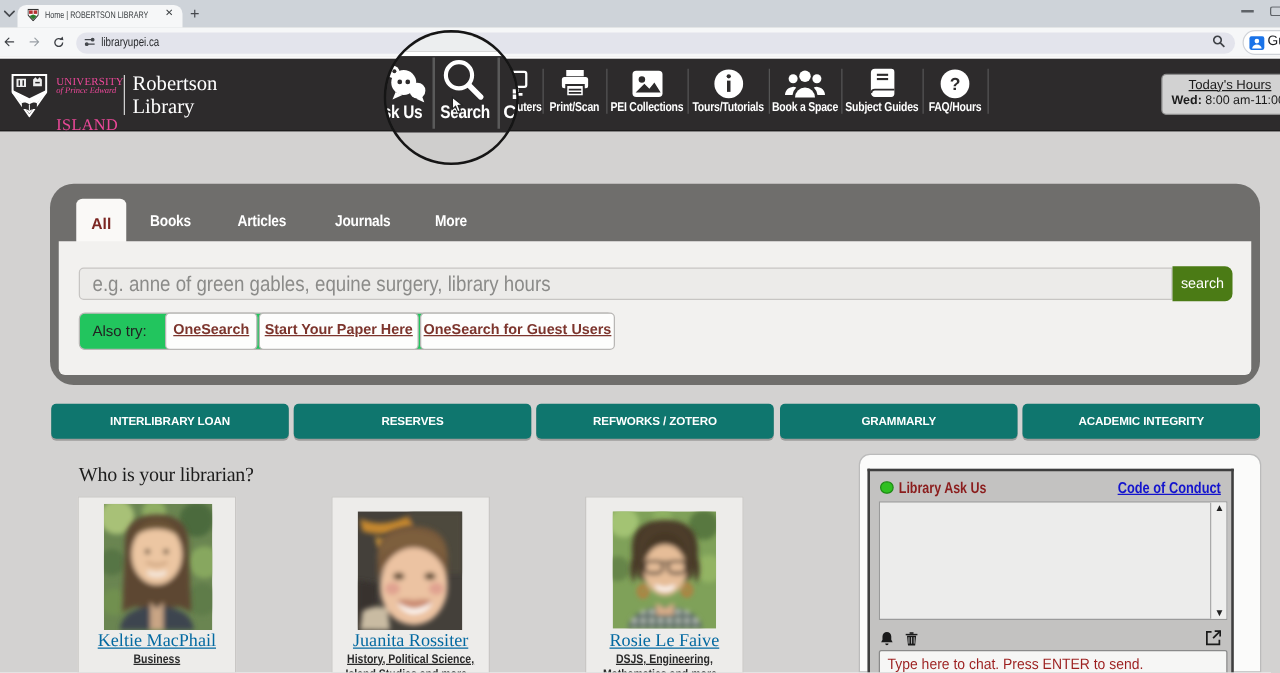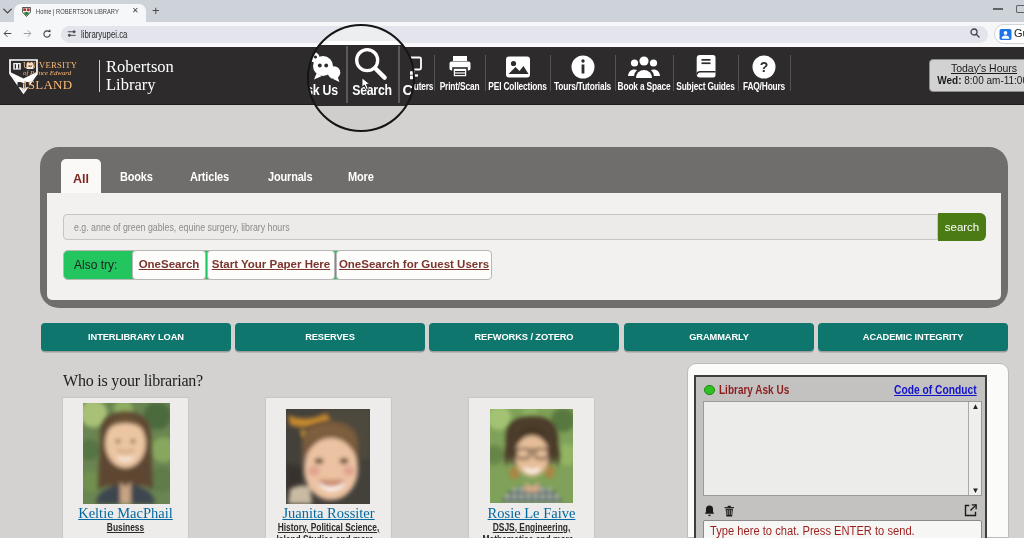--- a/index.html
+++ b/index.html
@@ -24,34 +24,34 @@
   #topline { left:0; top:45px; width:1024px; height:1.5px; background:#fafafa; }
 
   
   #hdr { left:0; top:46.5px; width:1024px; height:58px; background:#2d2b2c; border-bottom:1px solid #1d1d1d; }
   .hdiv { position:absolute; top:8px; width:1px; height:36px; background:#555; }
   .nitem { position:absolute; top:0; height:58px; color:#fff; text-align:center; }
   .nlab { position:absolute; left:-20px; right:-20px; top:34.5px; font-size:10.2px; font-weight:bold; letter-spacing:-0.2px; white-space:nowrap; transform:scaleX(0.82); }
   .nico { position:absolute; left:50%; top:7px; transform:translateX(-50%); }
 
   #logo-shield { left:9px; top:12px; }
-  #uni-txt { left:23px; top:14px; color:#fdba74; font-family:"Liberation Serif", serif; line-height:1; }
+  #uni-txt { left:45px; top:14px; color:#ec4899; font-family:"Liberation Serif", serif; line-height:1; }
   #logodiv { left:99px; top:13px; width:1px; height:32px; background:#cfcfcf; }
   #roblib { left:106px; top:11px; color:#fff; font-family:"Liberation Serif", serif; font-size:16.5px; line-height:1.14; }
 
   #hoursbox { left:929px; top:12px; width:110px; height:33px; background:#d2d2d2; border:1px solid #8e8e8e; border-radius:4px; color:#1c1c1c; text-align:center; padding-top:2px; }
   #hoursbox .l1 { font-size:10.5px; text-decoration:underline; }
   #hoursbox .l2 { font-size:10px; white-space:nowrap; margin-top:1px; }
 
   
   #spanel { left:40px; top:147px; width:968px; height:161px; background:#6f6e6c; border-radius:19px; }
   .stab { position:absolute; top:22.5px; color:#fff; font-weight:bold; font-size:12.5px; letter-spacing:-0.2px; transform:scaleX(0.88); transform-origin:left center; }
   #tab-all { left:21px; top:12px; width:40px; height:35px; background:#faf9f7; border-radius:5px 5px 0 0; color:#7b2622; font-weight:bold; font-size:12.5px; text-align:center; line-height:41px; }
   #sinner { left:7px; top:46px; width:954px; height:107px; background:#f2f1ef; border-radius:0 0 5px 5px; }
-  #sinput { left:16px; top:21px; width:875px; height:26px; background:#ecebe9; border:1px solid #c7c5c3; border-radius:4px 0 0 4px; color:#8b8b89; font-size:10px; line-height:25px; padding-left:10px; }
+  #sinput { left:16px; top:21px; width:875px; height:26px; background:#ecebe9; border:1px solid #c7c5c3; border-radius:4px 0 0 4px; color:#8b8b89; font-size:17px; line-height:25px; padding-left:10px; }
   #sbtn { left:891px; top:20px; width:48px; height:28px; background:#4b7b15; border-radius:0 6px 6px 0; color:#fff; font-size:11.5px; text-align:center; line-height:28px; }
   #alsotry { left:16px; top:57px; width:428px; height:30px; background:#22c55e; border:1px solid #b9b7b5; border-radius:5px; }
   #alsolab { left:10px; top:7px; font-size:12px; color:#222; }
   .atbtn { position:absolute; top:-1px; height:30px; background:#fdfdfc; border:1px solid #b9b7b5; border-radius:4px; color:#7c342c; font-weight:bold; font-size:11.5px; text-align:center; line-height:27px; text-decoration:underline; white-space:nowrap; }
 
   
   .gbtn { position:absolute; top:323px; width:190px; height:28px; background:#0f766e; border-radius:4px; color:#fff; font-weight:bold; font-size:9.3px; text-align:center; line-height:28px; letter-spacing:-0.1px; box-shadow:0 1.5px 0 rgba(0,0,0,0.25); }
 
   
   #whotitle { left:63px; top:371.5px; font-family:"Liberation Serif", serif; font-size:16px; color:#1d1d1d; letter-spacing:-0.2px; }
@@ -143,21 +143,21 @@
         <rect x="5.8" y="5.2" width="1.2" height="4.4"></rect>
           <rect x="9" y="5.2" width="1.2" height="4.4"></rect>
         <rect x="19.2" y="6.5" width="3.6" height="1.2"></rect>
       </g>
       <path d="M14.5 24.5 c-2.2-1.6-4.6-1.7-6-1 v5.2 c1.4-0.7 3.8-0.6 6 1 c2.2-1.6 4.6-1.7 6-1 v-5.2 c-1.4-0.7-3.8-0.6-6 1 z" fill="#2d2b2c"></path>
       <path d="M14.5 24.7 v4.8" stroke="#fff" stroke-width="0.8"></path>
     </svg>
     <div class="abs" id="uni-txt">
       <div style="font-size:8.7px;letter-spacing:0.2px;">UNIVERSITY</div>
       <div style="font-size:6.8px;font-style:italic;margin-top:0.5px;">of Prince Edward</div>
-      <div style="font-size:13px;letter-spacing:0.3px;margin-top:1px;">ISLAND</div>
+      <div style="font-size:13px;letter-spacing:0.3px;margin-top:16px;">ISLAND</div>
     </div>
     <div class="abs" id="logodiv"></div>
     <div class="abs" id="roblib">Robertson<br>Library</div>
 
     <div class="nitem" style="left:390px;width:44px">
       <svg class="nico" width="21" height="25" viewBox="0 0 21 25">
         <rect x="1.5" y="3.5" width="18" height="12" rx="1.5" fill="none" stroke="#fff" stroke-width="1.8"></rect>
         <rect x="7.5" y="17" width="6" height="2.6" fill="#fff"></rect>
         <rect x="4.5" y="20.4" width="12" height="2.2" fill="#fff"></rect>
       </svg>

